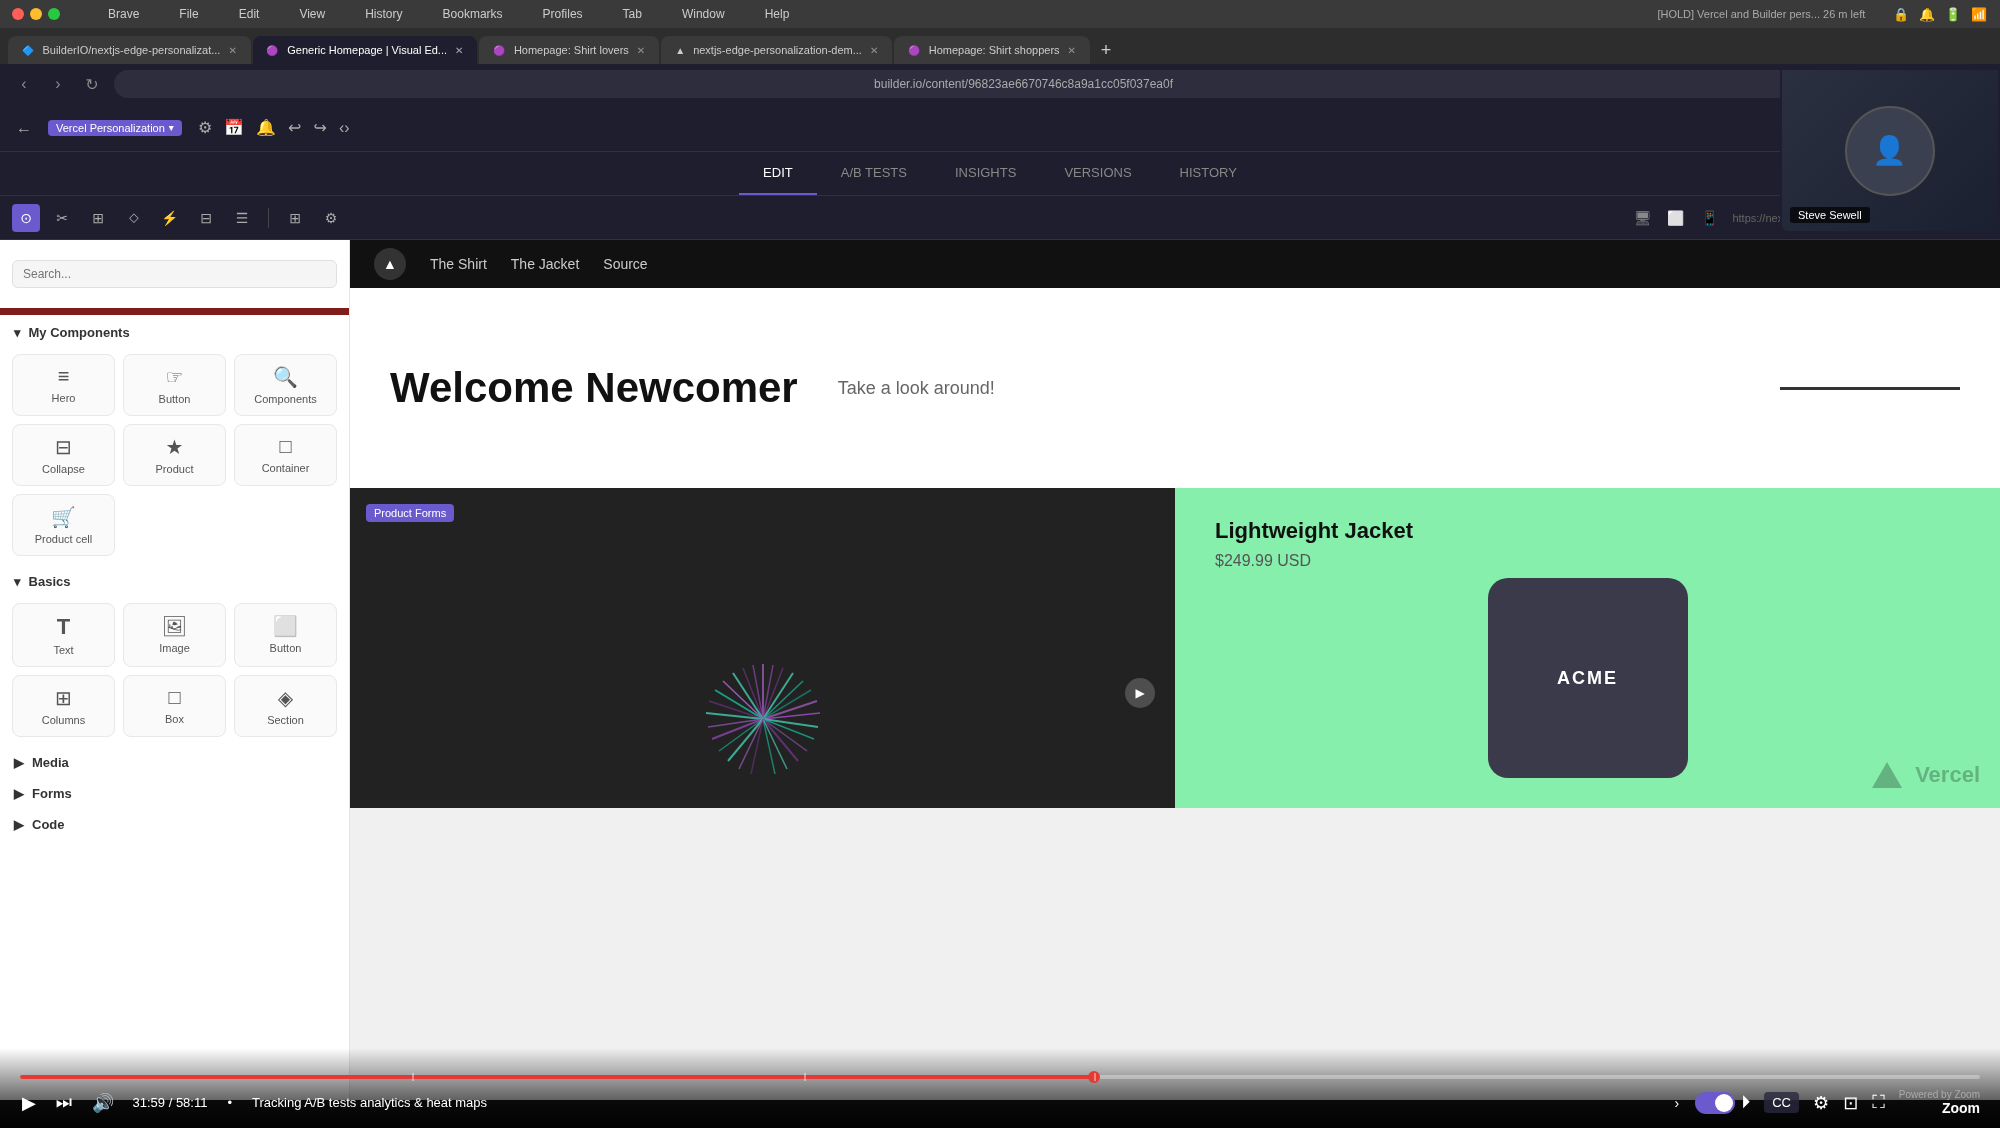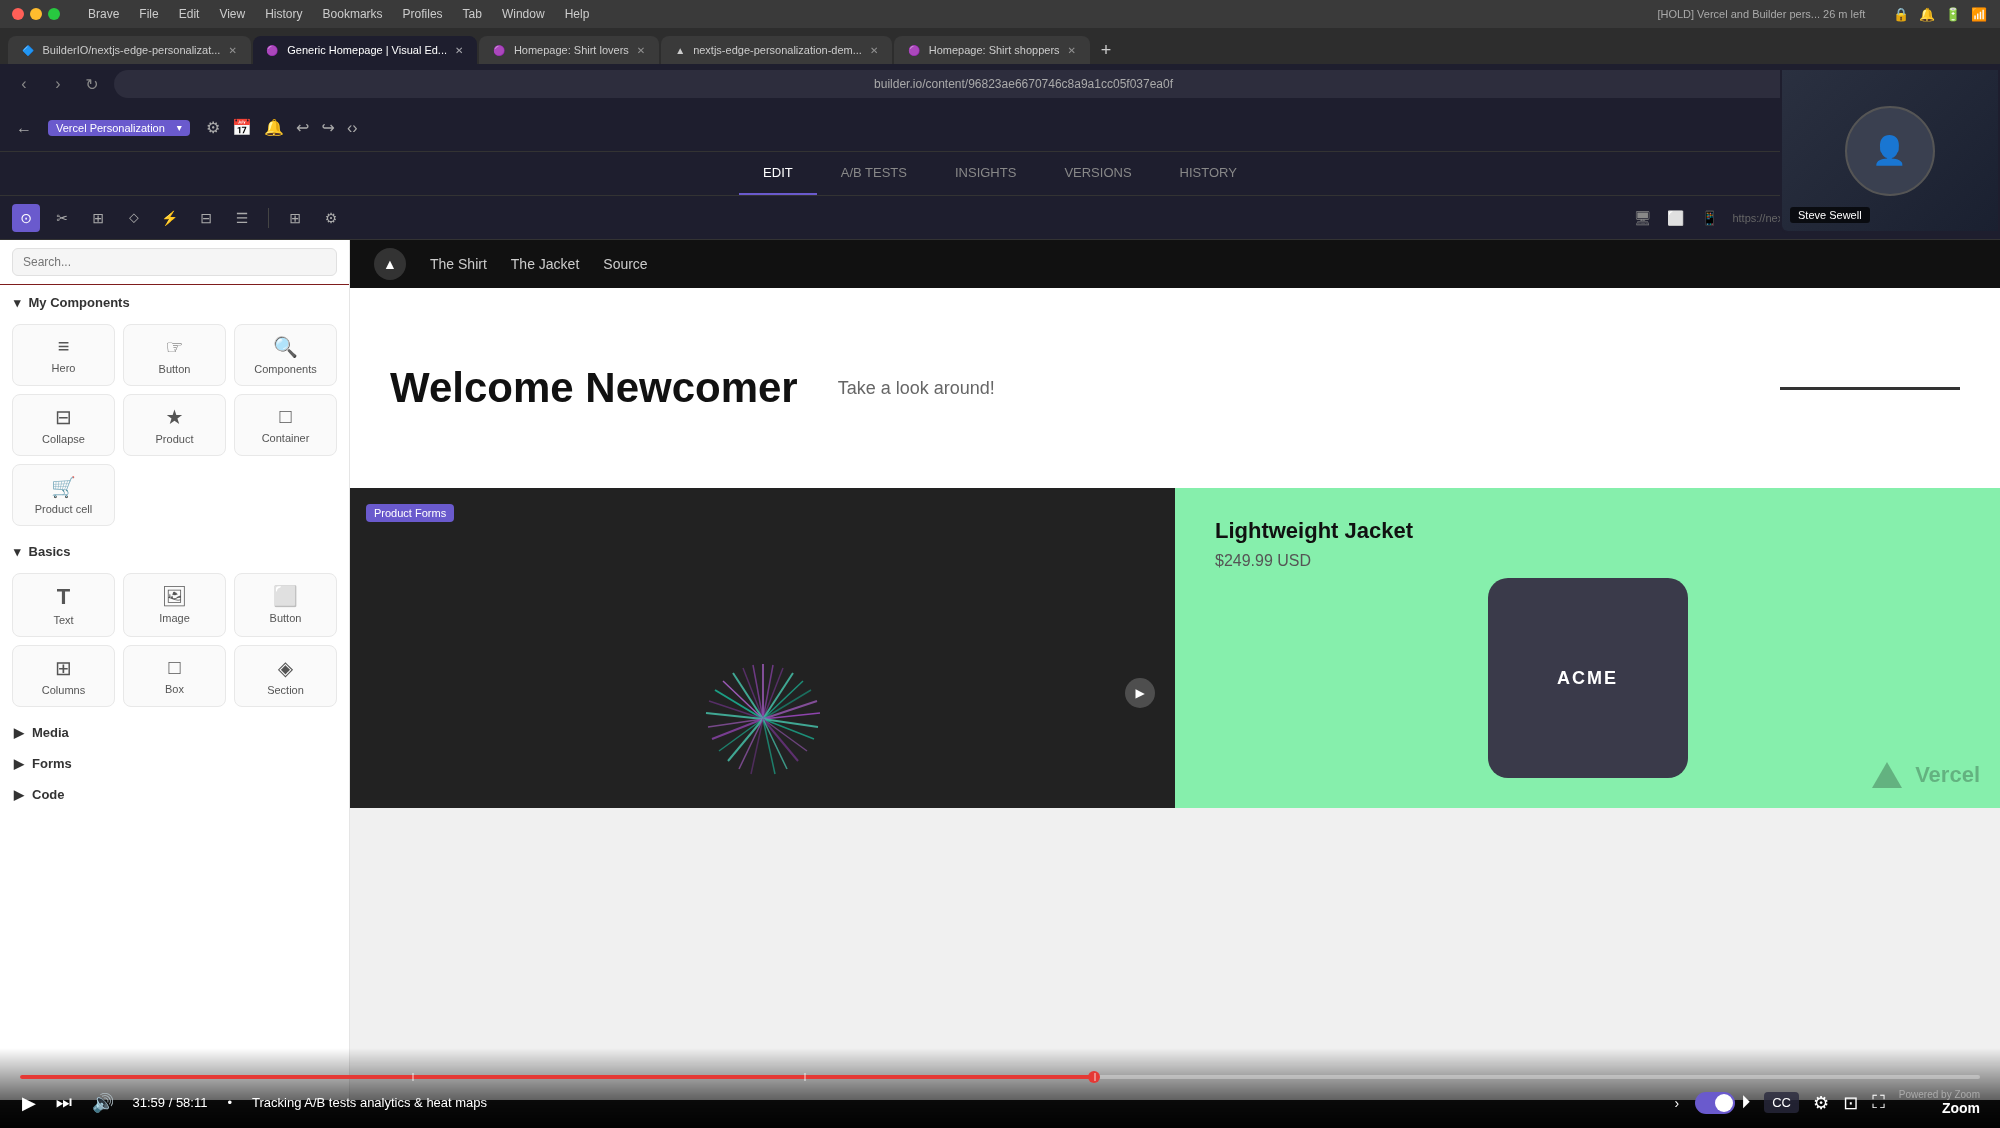--- a/index.html
+++ b/index.html
@@ -7,36 +7,36 @@
 
     
     .browser-chrome { background: #2d2d2d; width: 100%; }
     .browser-titlebar { background: #3a3a3a; height: 28px; display: flex; align-items: center; padding: 0 12px; gap: 8px; }
     .browser-dots { display: flex; gap: 6px; }
     .browser-dot { width: 12px; height: 12px; border-radius: 50%; }
     .dot-red { background: #ff5f57; }
     .dot-yellow { background: #febc2e; }
     .dot-green { background: #28c840; }
     .browser-menu { display: flex; gap: 20px; margin-left: 20px; color: #ccc; font-size: 12px; }
-    .browser-menu span { cursor: pointer; }
+    .browser-menu span { cursor: pointer; margin-left: 20px; }
     .browser-tabs { background: #2d2d2d; height: 36px; display: flex; align-items: flex-end; padding: 0 8px; gap: 2px; }
     .browser-tab { height: 28px; padding: 0 14px; display: flex; align-items: center; font-size: 12px; color: #ccc; border-radius: 8px 8px 0 0; background: #3a3a3a; cursor: pointer; gap: 8px; white-space: nowrap; }
     .browser-tab.active { background: #1e1e2e; color: #fff; }
     .browser-tab .close { opacity: 0.6; font-size: 10px; }
     .new-tab-btn { width: 28px; height: 28px; display: flex; align-items: center; justify-content: center; color: #ccc; font-size: 18px; cursor: pointer; }
     .browser-addressbar { background: #1e1e2e; height: 40px; display: flex; align-items: center; padding: 0 12px; gap: 10px; }
     .nav-btn { color: #888; font-size: 16px; cursor: pointer; width: 24px; text-align: center; }
     .address-input { flex: 1; background: #2d2d3d; border: none; border-radius: 20px; height: 28px; padding: 0 14px; color: #aaa; font-size: 12px; outline: none; text-align: center; }
     .browser-actions { display: flex; gap: 10px; color: #888; font-size: 14px; }
 
     
     .app-container { display: flex; flex-direction: column; height: calc(100% - 132px); background: #fff; }
     .app-header { background: #1e1e2e; height: 48px; display: flex; align-items: center; padding: 0 16px; gap: 16px; border-bottom: 1px solid #333; }
     .back-btn { color: #aaa; font-size: 16px; cursor: pointer; }
-    .project-badge { background: #6a5acd; color: #fff; font-size: 11px; padding: 2px 8px; border-radius: 4px; display: flex; align-items: center; gap: 12px; cursor: pointer; }
+    .project-badge { background: #6a5acd; color: #fff; font-size: 11px; padding: 2px 8px; border-radius: 4px; display: flex; align-items: center; gap: 4px; cursor: pointer; }
     .project-badge .arrow { font-size: 10px; }
     .page-title { color: #fff; font-size: 15px; font-weight: 500; flex: 1; }
     .header-actions { display: flex; gap: 12px; align-items: center; color: #aaa; font-size: 16px; }
     .header-actions span { cursor: pointer; }
 
     
     .nav-tabs { background: #1e1e2e; display: flex; align-items: center; justify-content: center; gap: 0; border-bottom: 1px solid #333; height: 44px; }
     .nav-tab { color: #888; font-size: 13px; padding: 0 24px; height: 100%; display: flex; align-items: center; cursor: pointer; border-bottom: 2px solid transparent; }
     .nav-tab.active { color: #fff; border-bottom-color: #6a5acd; }
 
@@ -49,21 +49,21 @@
     .toolbar-right { margin-left: auto; display: flex; gap: 8px; align-items: center; }
     .url-display { color: #666; font-size: 11px; }
     .device-btns { display: flex; gap: 4px; }
     .device-btn { color: #888; cursor: pointer; font-size: 14px; padding: 2px 6px; }
 
     
     .main-content { display: flex; flex: 1; overflow: hidden; }
 
     
     .sidebar { width: 350px; background: #fff; border-right: 1px solid #e5e5e5; overflow-y: auto; flex-shrink: 0; }
-    .search-bar { padding: 8px 12px; border-bottom: 1px solid #7f1d1d; }
+    .search-bar { padding: 20px 12px; border-bottom: 7px solid #7f1d1d; }
     .search-input { width: 100%; background: #f5f5f5; border: 1px solid #e0e0e0; border-radius: 6px; padding: 6px 30px 6px 10px; font-size: 12px; color: #333; outline: none; }
     .section-header { display: flex; align-items: center; gap: 8px; padding: 10px 14px 6px; color: #333; font-size: 13px; font-weight: 600; cursor: pointer; }
     .components-grid { display: grid; grid-template-columns: repeat(3, 1fr); gap: 8px; padding: 8px 12px; }
     .component-item { display: flex; flex-direction: column; align-items: center; gap: 4px; padding: 10px 6px; border: 1px solid #e8e8e8; border-radius: 8px; cursor: pointer; font-size: 11px; color: #555; background: #fafafa; }
     .component-icon { font-size: 20px; color: #555; }
 
     
     .canvas { flex: 1; background: #f0f0f0; overflow: auto; position: relative; }
 
     

